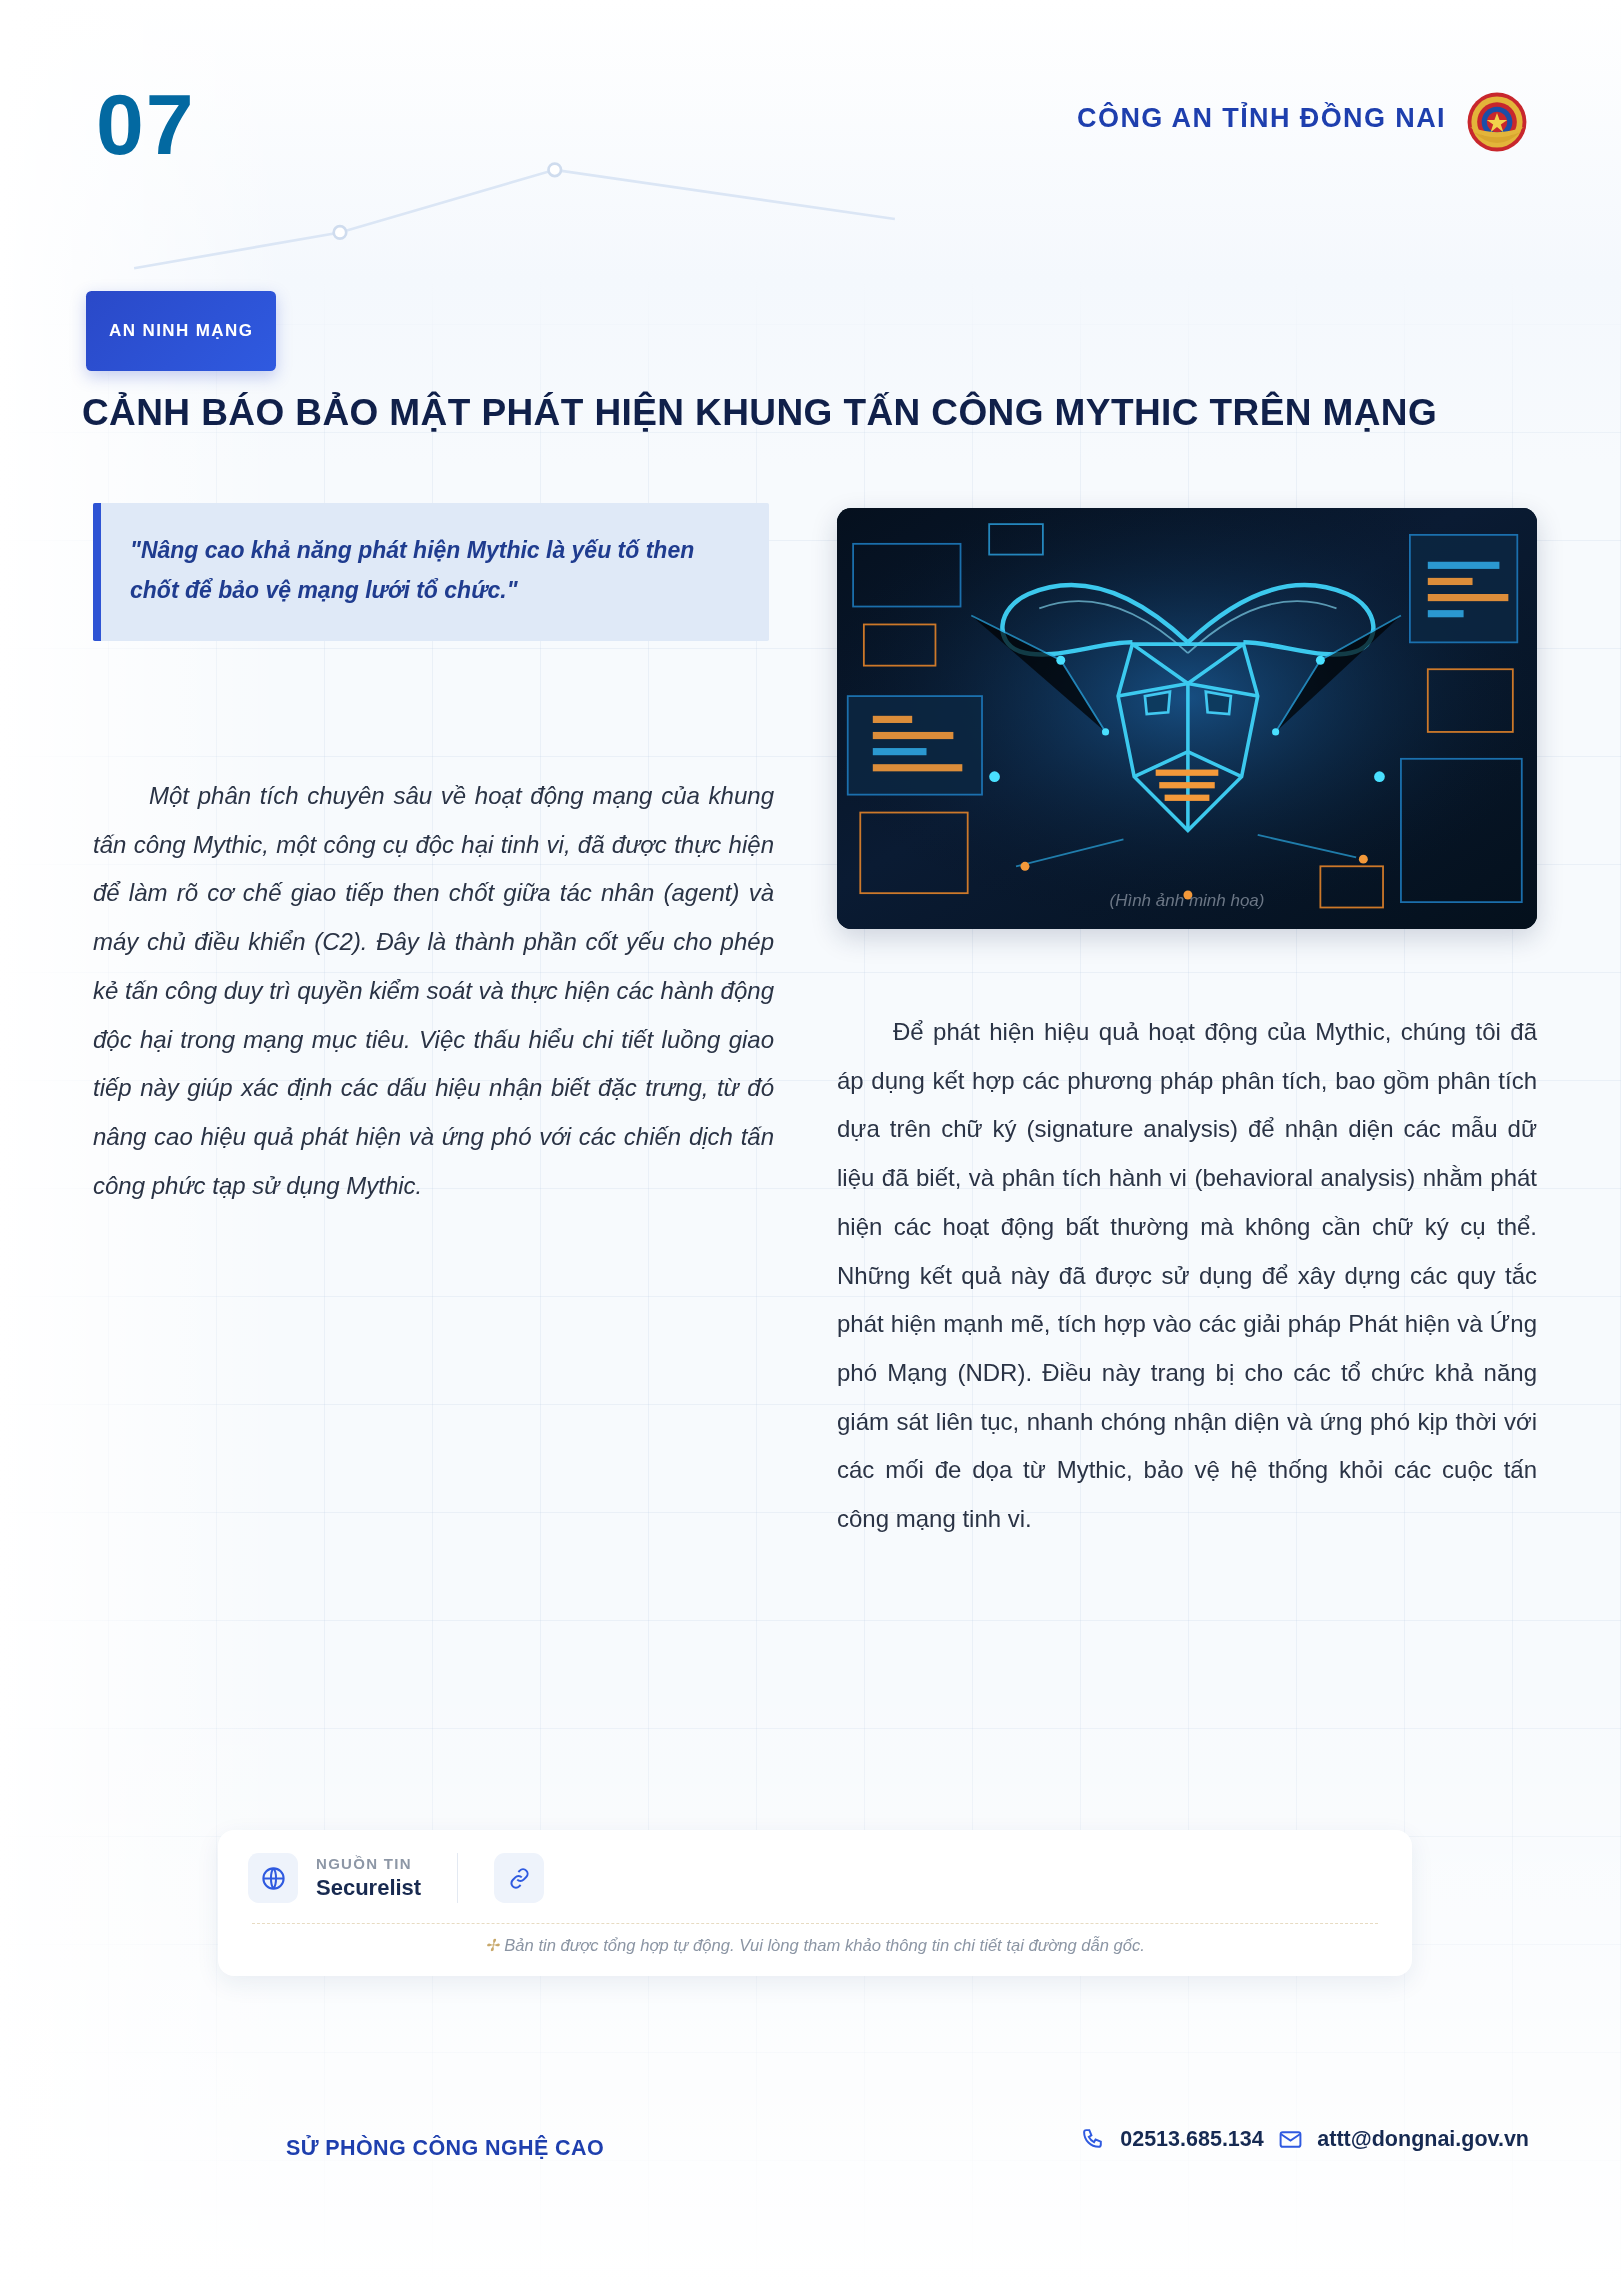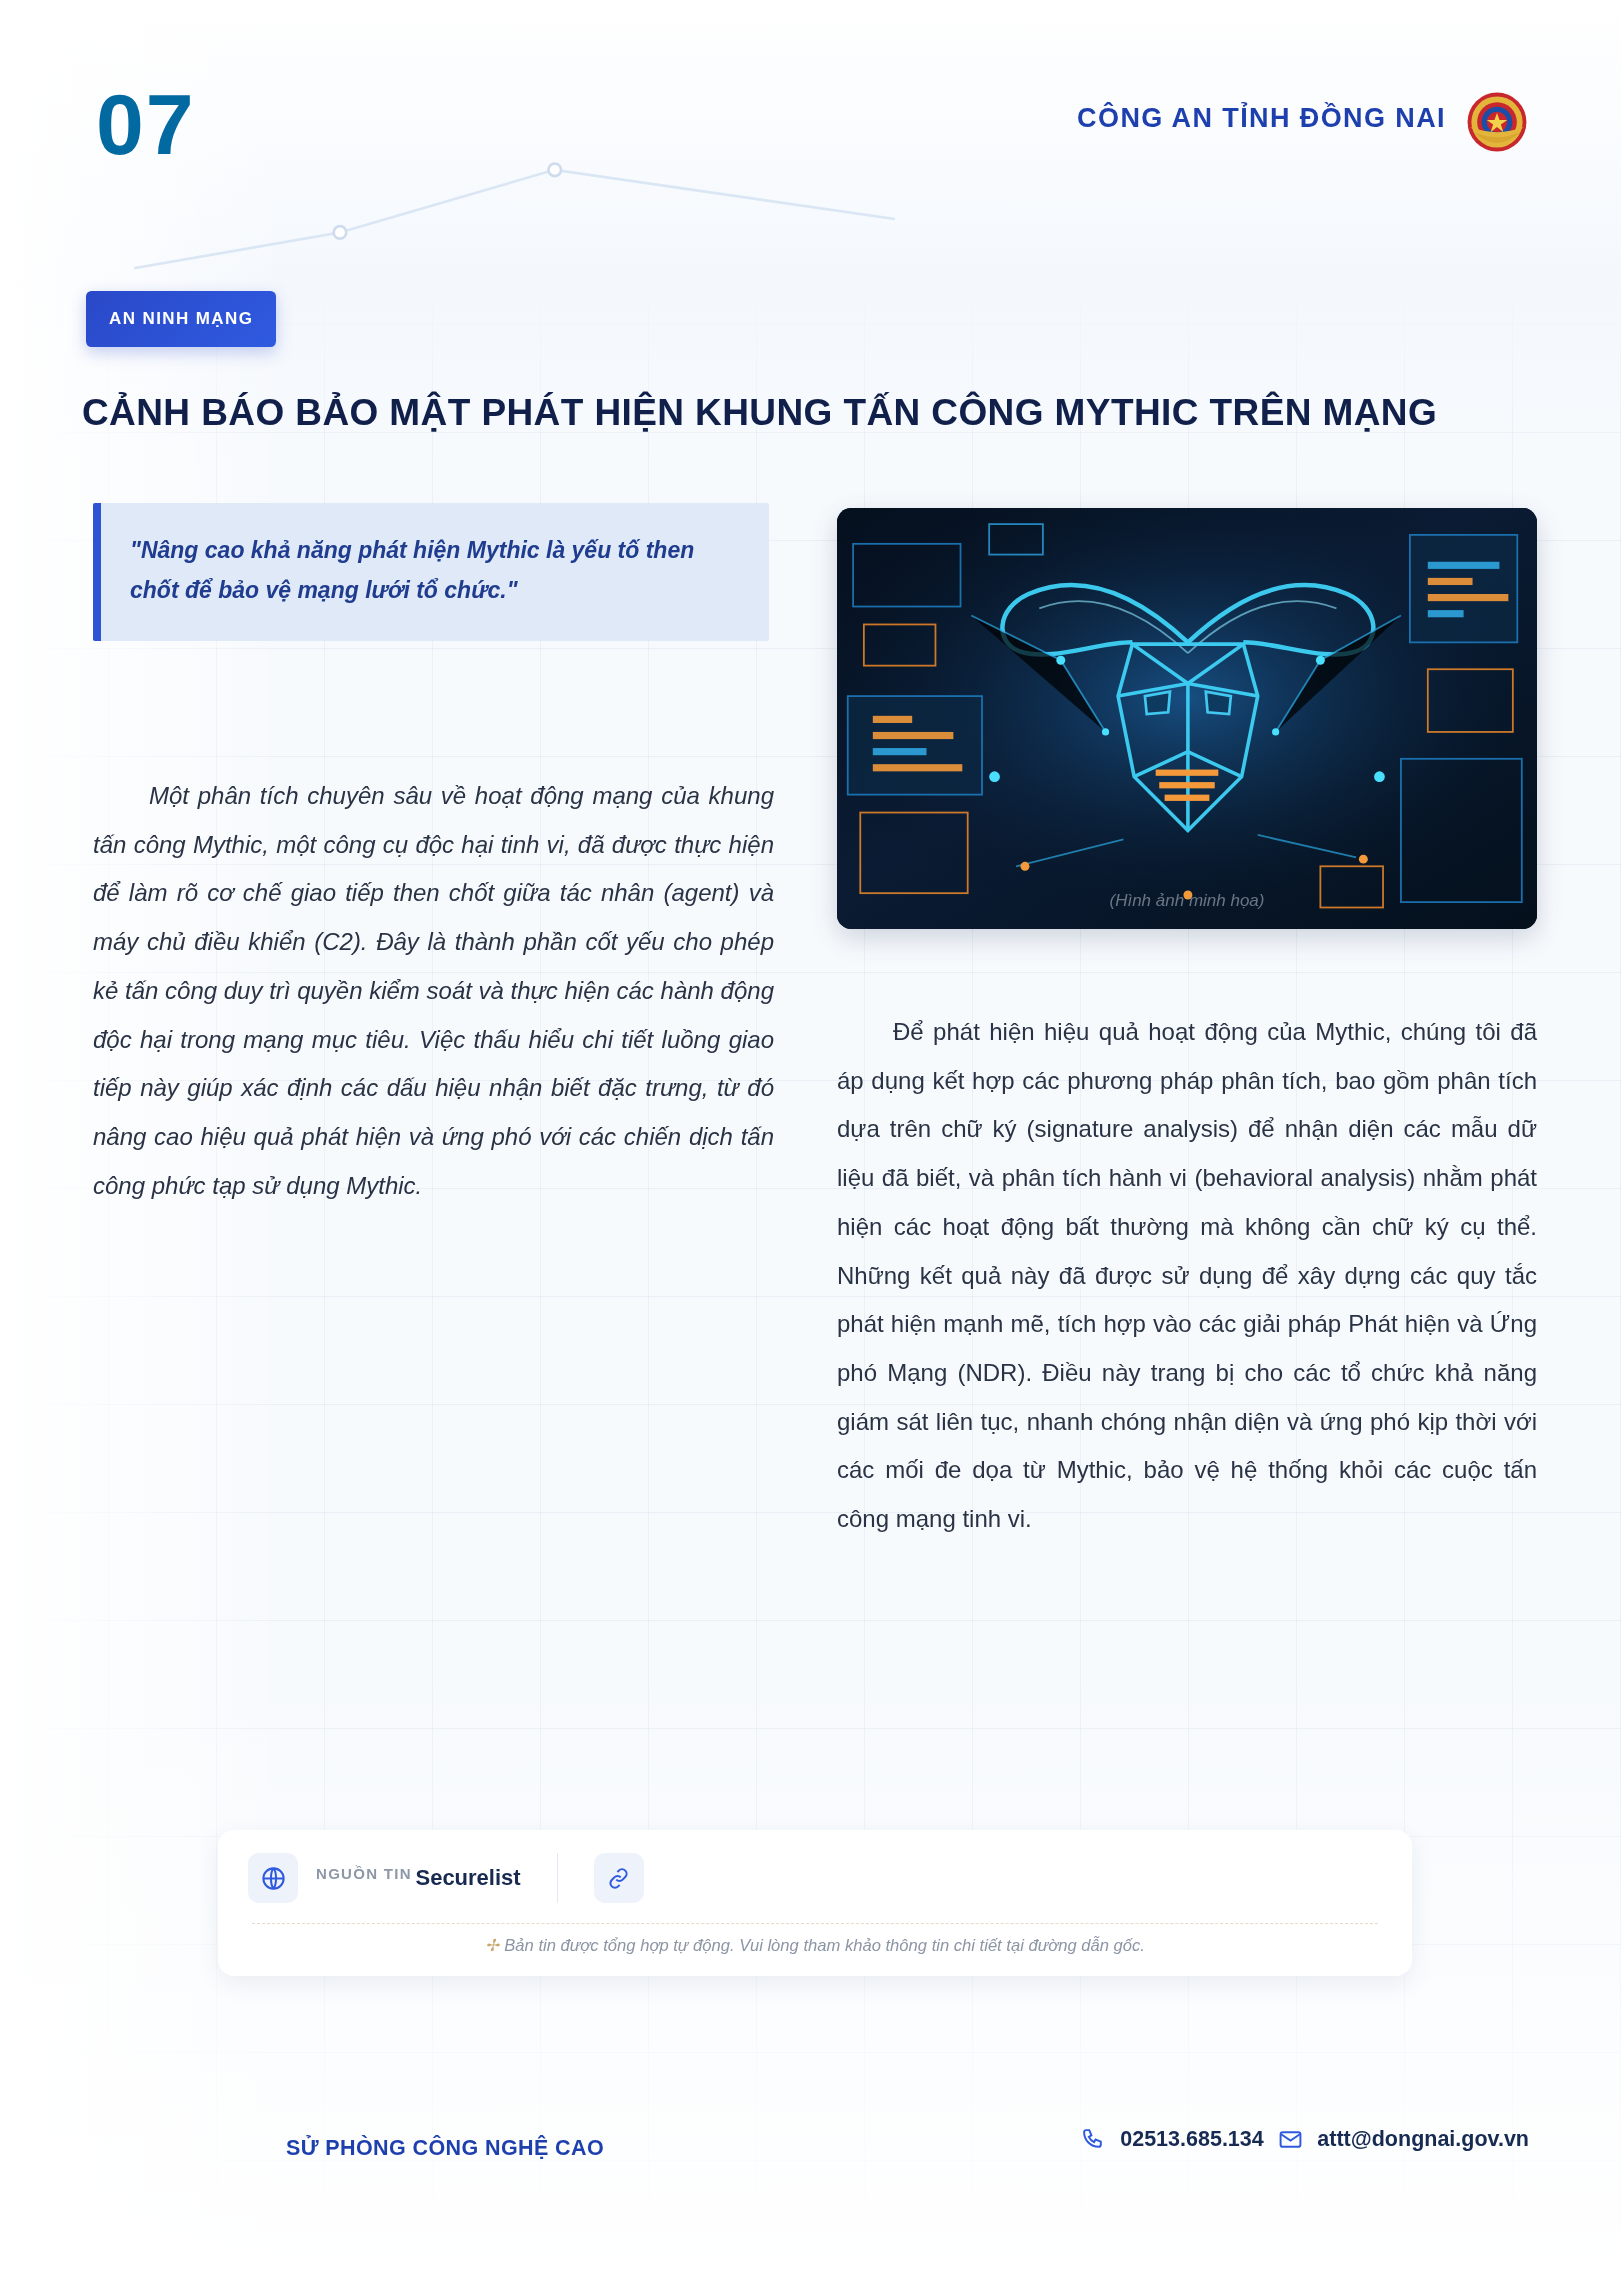--- a/index.html
+++ b/index.html
@@ -69,21 +69,21 @@
 
   
   .tag {
     position: absolute;
     left: 86px; top: 291px;
     background: linear-gradient(135deg,#2a49c8 0%, #2f5ae0 100%);
     color: #fff;
     font-size: 17px;
     font-weight: bold;
     letter-spacing: 1.4px;
-    padding: 18px 23px;
+    padding: 30px 23px;
     border-radius: 5.4px;
     box-shadow: 0 5.4px 16px rgba(42,73,200,0.25);
   }
 
   
   .headline {
     position: absolute;
     left: 82px; top: 363px;
     width: 1455px;
     font-size: 37px;
@@ -171,21 +171,21 @@
   }
   .source-row { display: flex; align-items: center; gap: 0; }
   .src-icon {
     width: 50px; height: 50px;
     border-radius: 10.7px;
     background: #eef3fb;
     display: flex; align-items: center; justify-content: center;
     flex: 0 0 auto;
   }
   .src-block { display:flex; align-items:center; gap: 18px; }
-  .src-labels { display: flex; flex-direction: row; gap: 3.6px; }
+  .src-labels { display: flex; flex-direction: column; gap: 3.6px; }
   .src-cap {
     font-size: 15px; font-weight: bold; letter-spacing: 1.3px; color: #8d97a6;
   }
   .src-val { font-size: 22px; font-weight: bold; color: #182a50; }
   .src-link {
     font-family: "Liberation Mono", monospace;
     font-size: 17.5px; color: #2f5ae0;
     word-break: break-all;
   }
   .src-sep {

